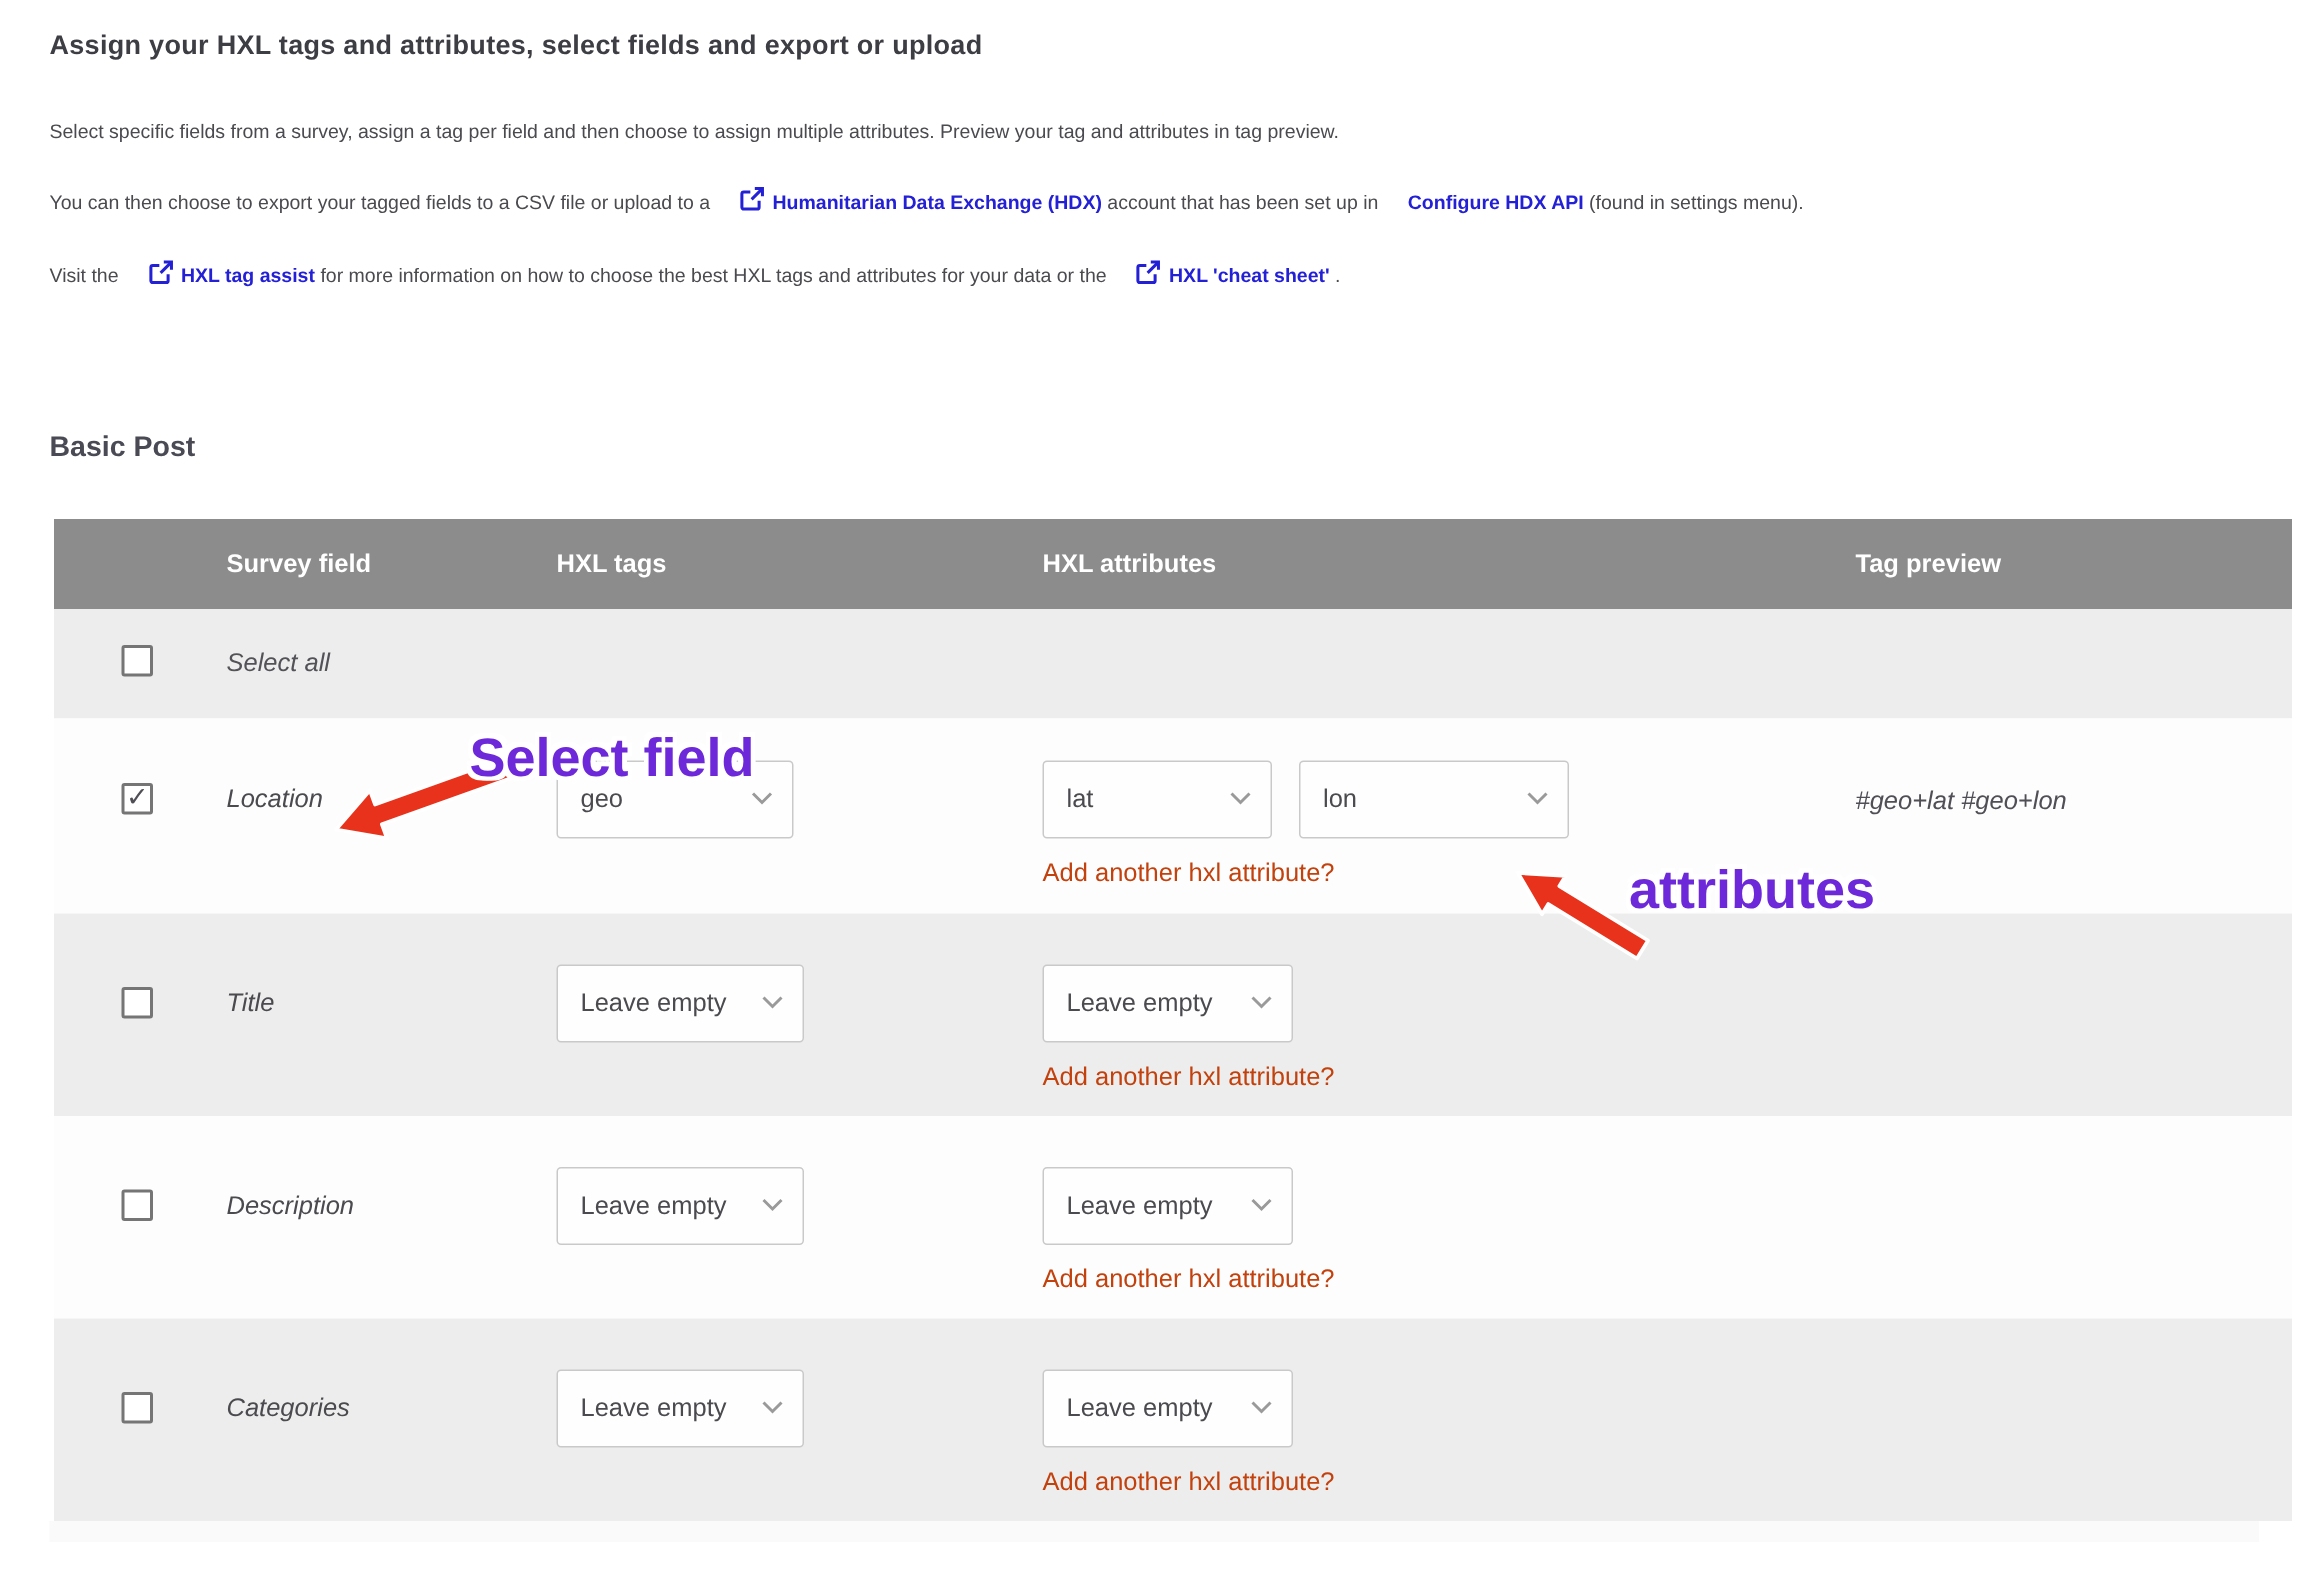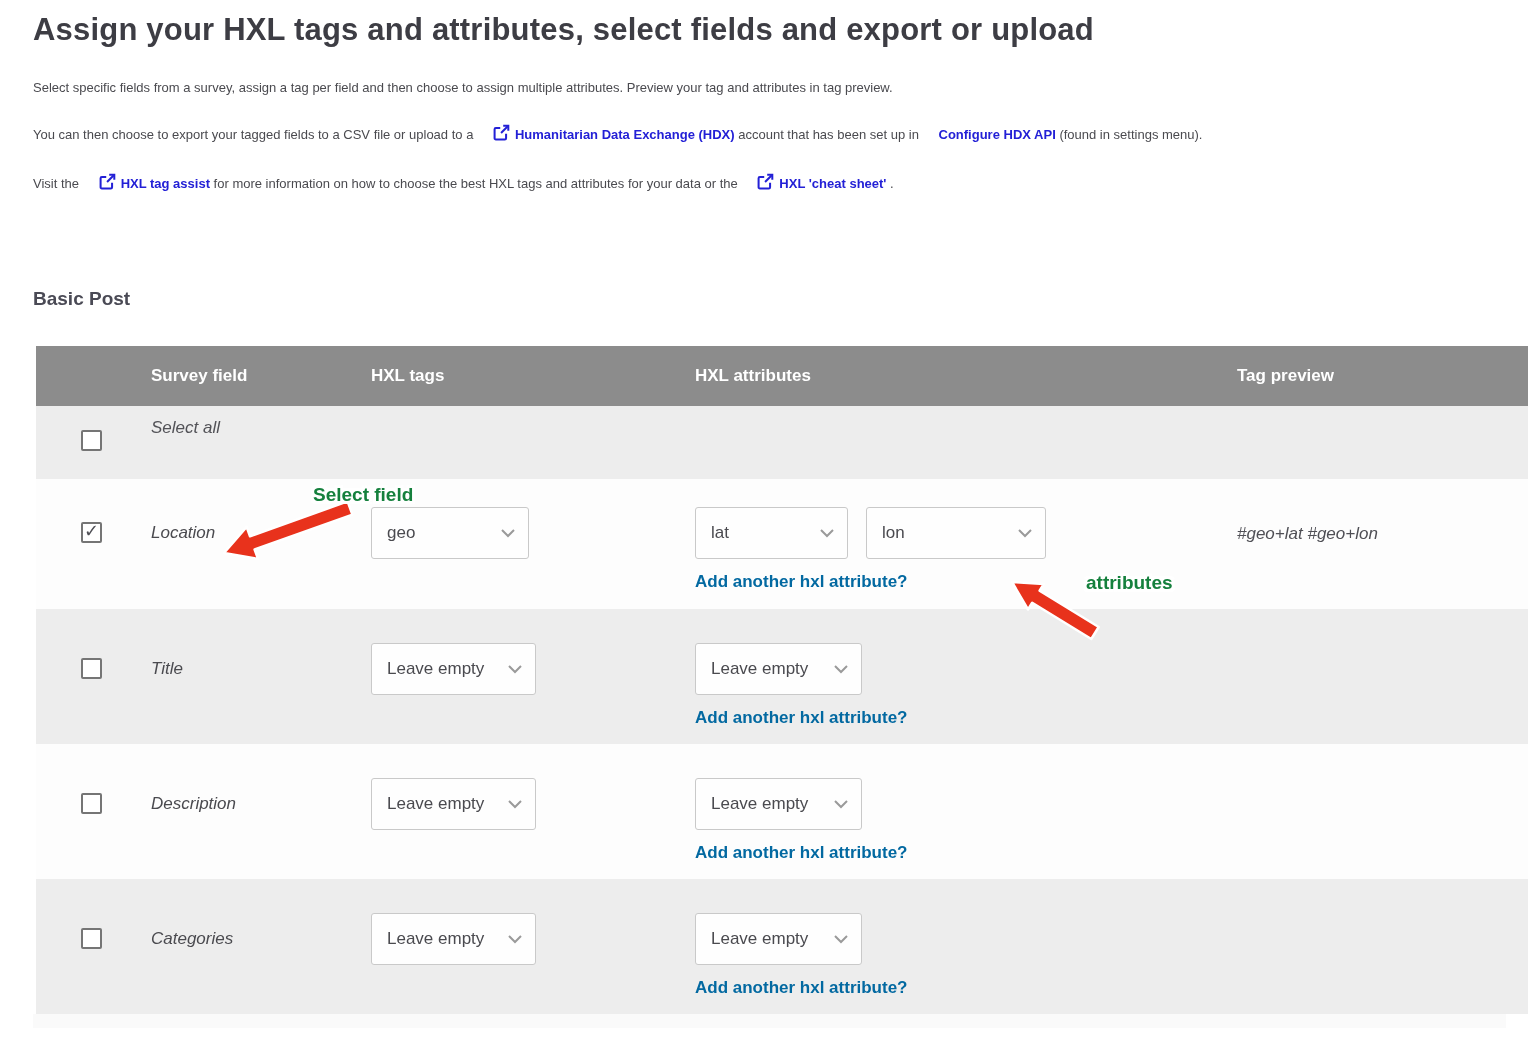--- a/index.html
+++ b/index.html
@@ -1,21 +1,21 @@
 <!DOCTYPE html>
 <html><head>
 <meta charset="utf-8">
 <style>
   html,body{margin:0;padding:0;background:#ffffff;width:1534px;height:1052px;overflow:hidden;
     font-family:"Liberation Sans","DejaVu Sans",sans-serif;-webkit-font-smoothing:antialiased;}
   .page{position:relative;width:1534px;height:1052px;}
   .content{padding:14px 28px 0 33px;}
 
   
-  h1.title{margin:0;font-size:31px;line-height:32px;font-weight:600;color:#3d3d44;letter-spacing:.2px;}
+  h1.title{margin:0;font-size:18px;line-height:32px;font-weight:600;color:#3d3d44;letter-spacing:.2px;}
   p.intro{margin:0;font-size:13px;line-height:28px;color:#4a4a4f;max-width:1478px;}
   p.p1{margin-top:28px;}
   p.p2{margin-top:19px;}
   p.p3{margin-top:19px;}
   a.blue-link{color:#2320d6;font-weight:bold;text-decoration:none;cursor:pointer;white-space:normal;padding-left:16px;}
   .ext-icon{display:inline-block;vertical-align:-2px;margin-right:5px;color:#2320d6;}
 
   
   .section-label{margin-top:88px;font-size:19px;font-weight:600;color:#4a4a55;}
 
@@ -33,36 +33,36 @@
 
   .cell{position:relative;}
   .c-check{padding-left:45px;}
   .checkbox{display:block;width:21px;height:21px;background:#ffffff;border:2px solid #757575;border-radius:2px;
     box-sizing:border-box;cursor:pointer;position:relative;}
   .checkbox .check{position:absolute;left:1px;top:-3px;font-size:18px;font-weight:bold;color:#4f4f55;line-height:21px;}
   .row-selectall .checkbox{margin-top:24px;}
   .row-data .checkbox{margin-top:calc(var(--pt) + 15px);}
 
   .field-label{display:inline-block;font-size:17px;color:#4a4a4f;}
-  .row-selectall .field-label{margin-top:12px;font-style:italic;color:#525257;}
+  .row-selectall .field-label{margin-top:26px;font-style:italic;color:#525257;}
   .row-data .field-label{margin-top:calc(var(--pt) + 16px);font-style:italic;}
 
   .select{box-sizing:border-box;height:52px;background:#fefefe;border:1px solid #c9c9c9;border-radius:3px;
     display:flex;align-items:center;justify-content:space-between;padding:0 13px 0 15px;cursor:pointer;}
   .select .sel-text{font-size:17px;color:#4a4a4f;}
   .chev{flex:0 0 auto;margin-left:8px;}
   .c-tags .select{margin-top:var(--pt);}
   .c-attrs .attr-line{display:flex;gap:18px;margin-top:var(--pt);}
-  .add-link{display:inline-block;margin-top:13px;font-size:17px;font-weight:bold;color:#0369a1;text-decoration:none;cursor:pointer;}
+  .add-link{display:inline-block;margin-top:13px;font-size:17px;font-weight:normal;color:#c2410c;text-decoration:none;cursor:pointer;}
   .preview{display:inline-block;margin-top:calc(var(--pt) + 17px);font-size:17px;font-style:italic;color:#4f4f55;}
 
   .below-strip{height:14px;background:#fafafa;}
 
   
-  .ann{position:absolute;font-size:19px;font-weight:bold;color:#15803d;z-index:6;white-space:nowrap;
+  .ann{position:absolute;font-size:36px;font-weight:bold;color:#6d28d9;z-index:6;white-space:nowrap;
     text-shadow:-3px -3px 0 #fff,0 -3px 0 #fff,3px -3px 0 #fff,-3px 0 0 #fff,3px 0 0 #fff,
                 -3px 3px 0 #fff,0 3px 0 #fff,3px 3px 0 #fff,-2px 2px 0 #fff,2px -2px 0 #fff;}
   .ann-select-field{left:313px;top:484px;}
   .ann-attributes{left:1086px;top:572px;}
   .arrow-overlay{position:absolute;left:0;top:0;z-index:5;pointer-events:none;}
 </style>
 </head>
 <body>
 
 <div class="page">

